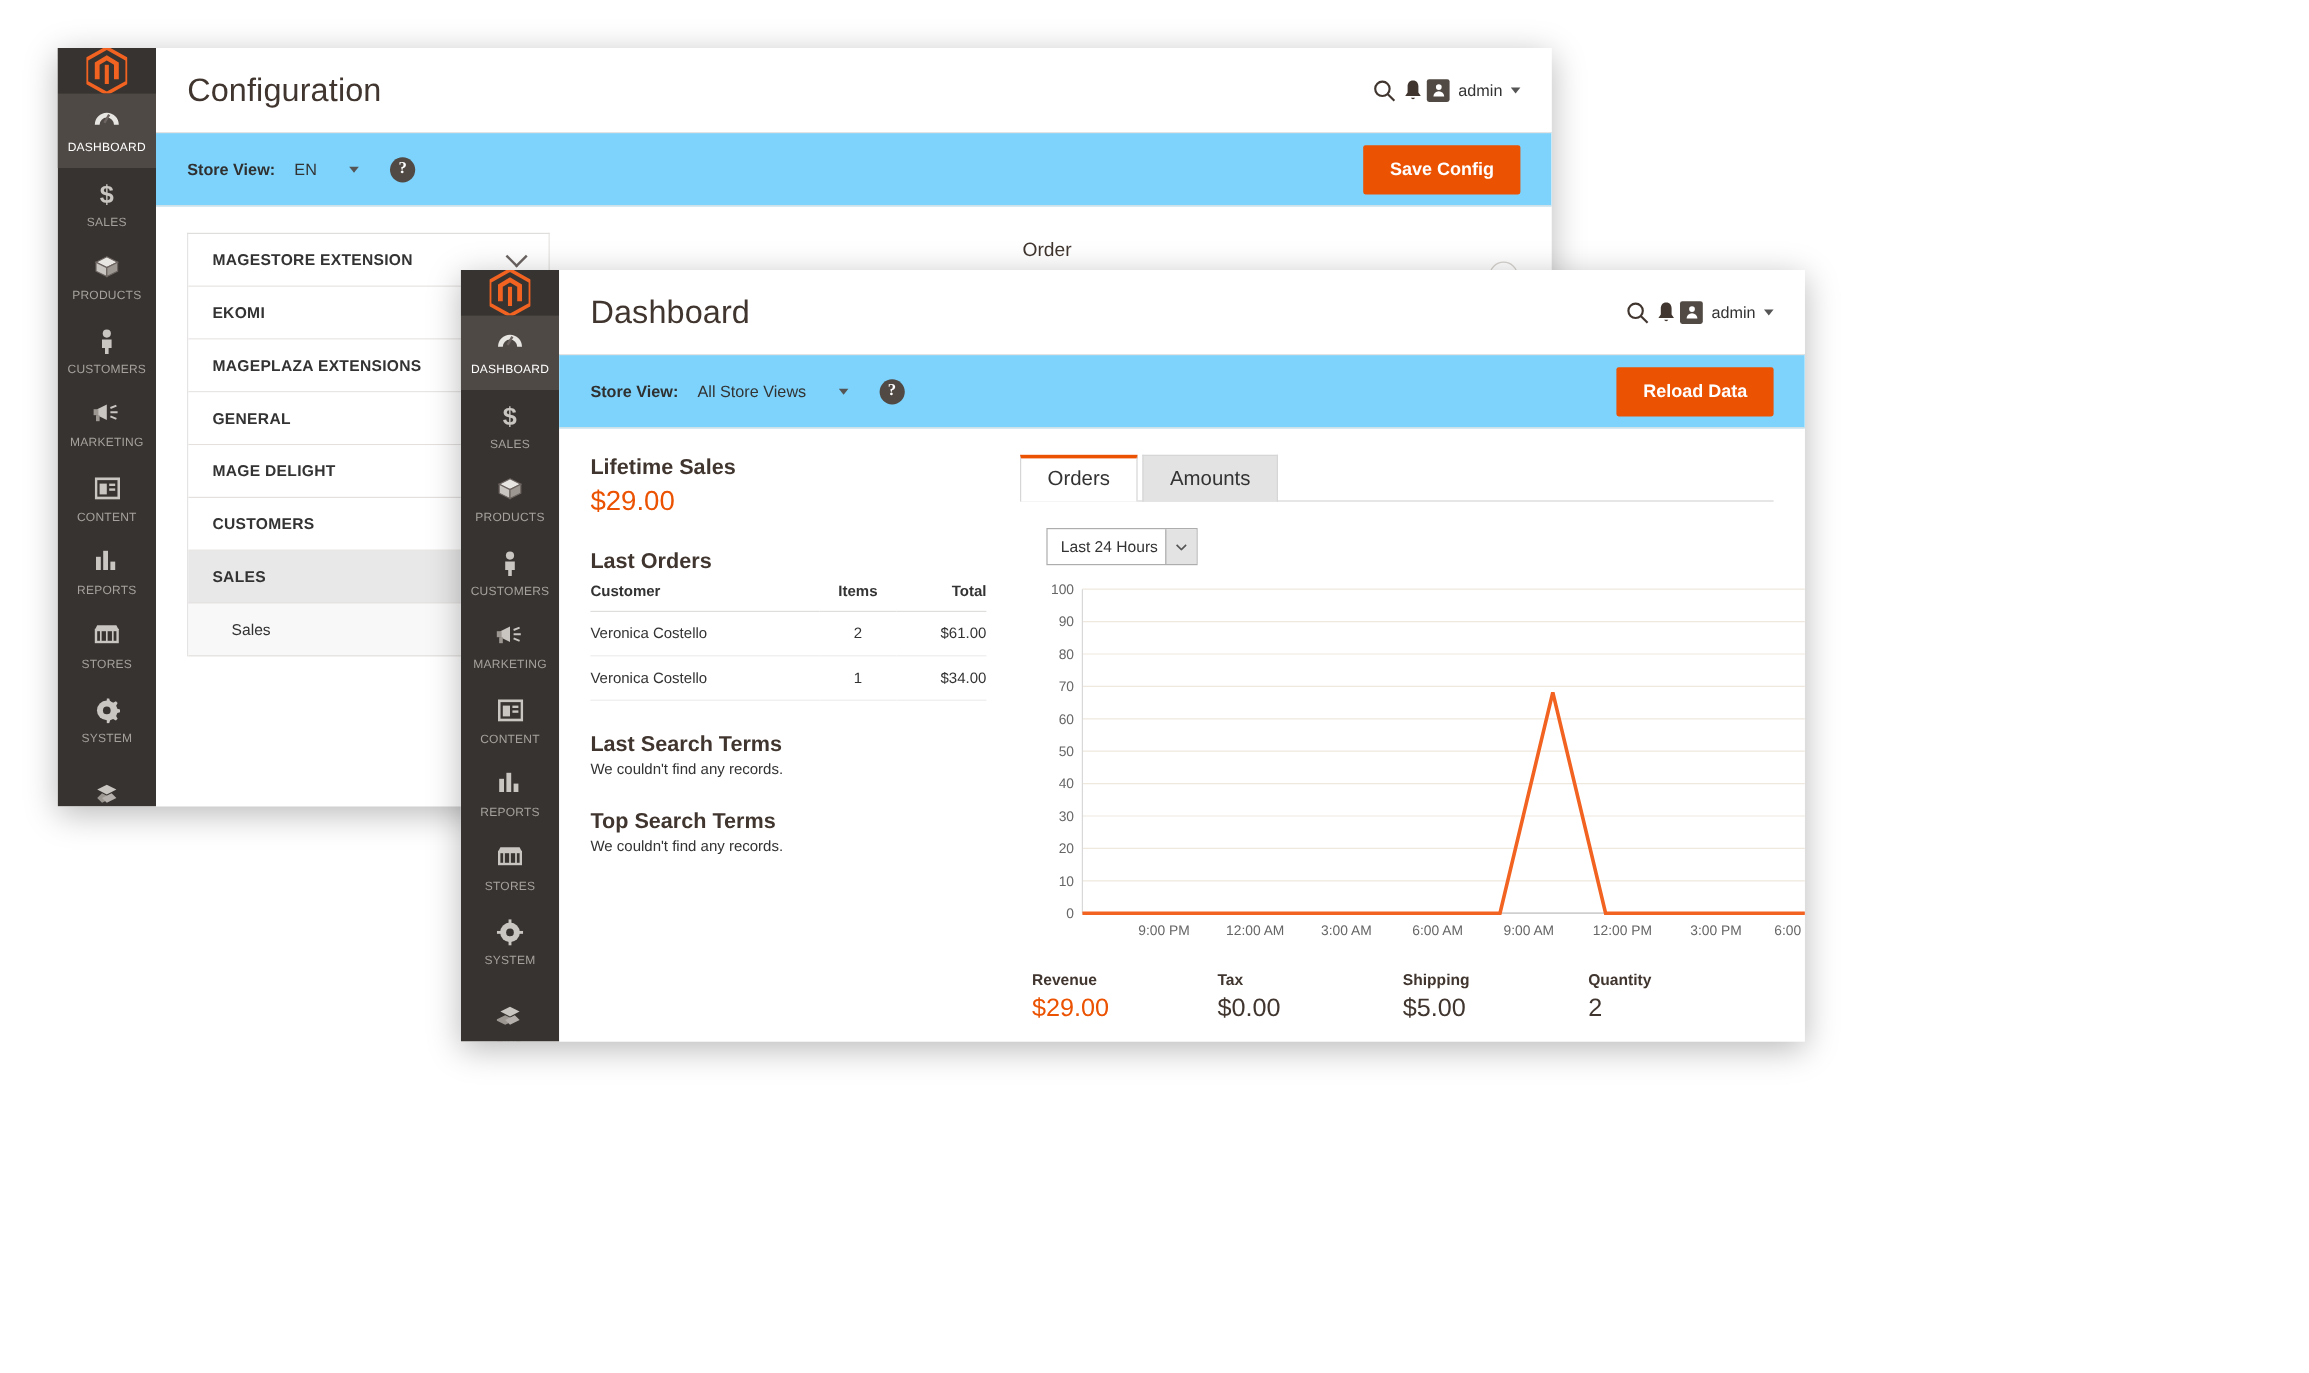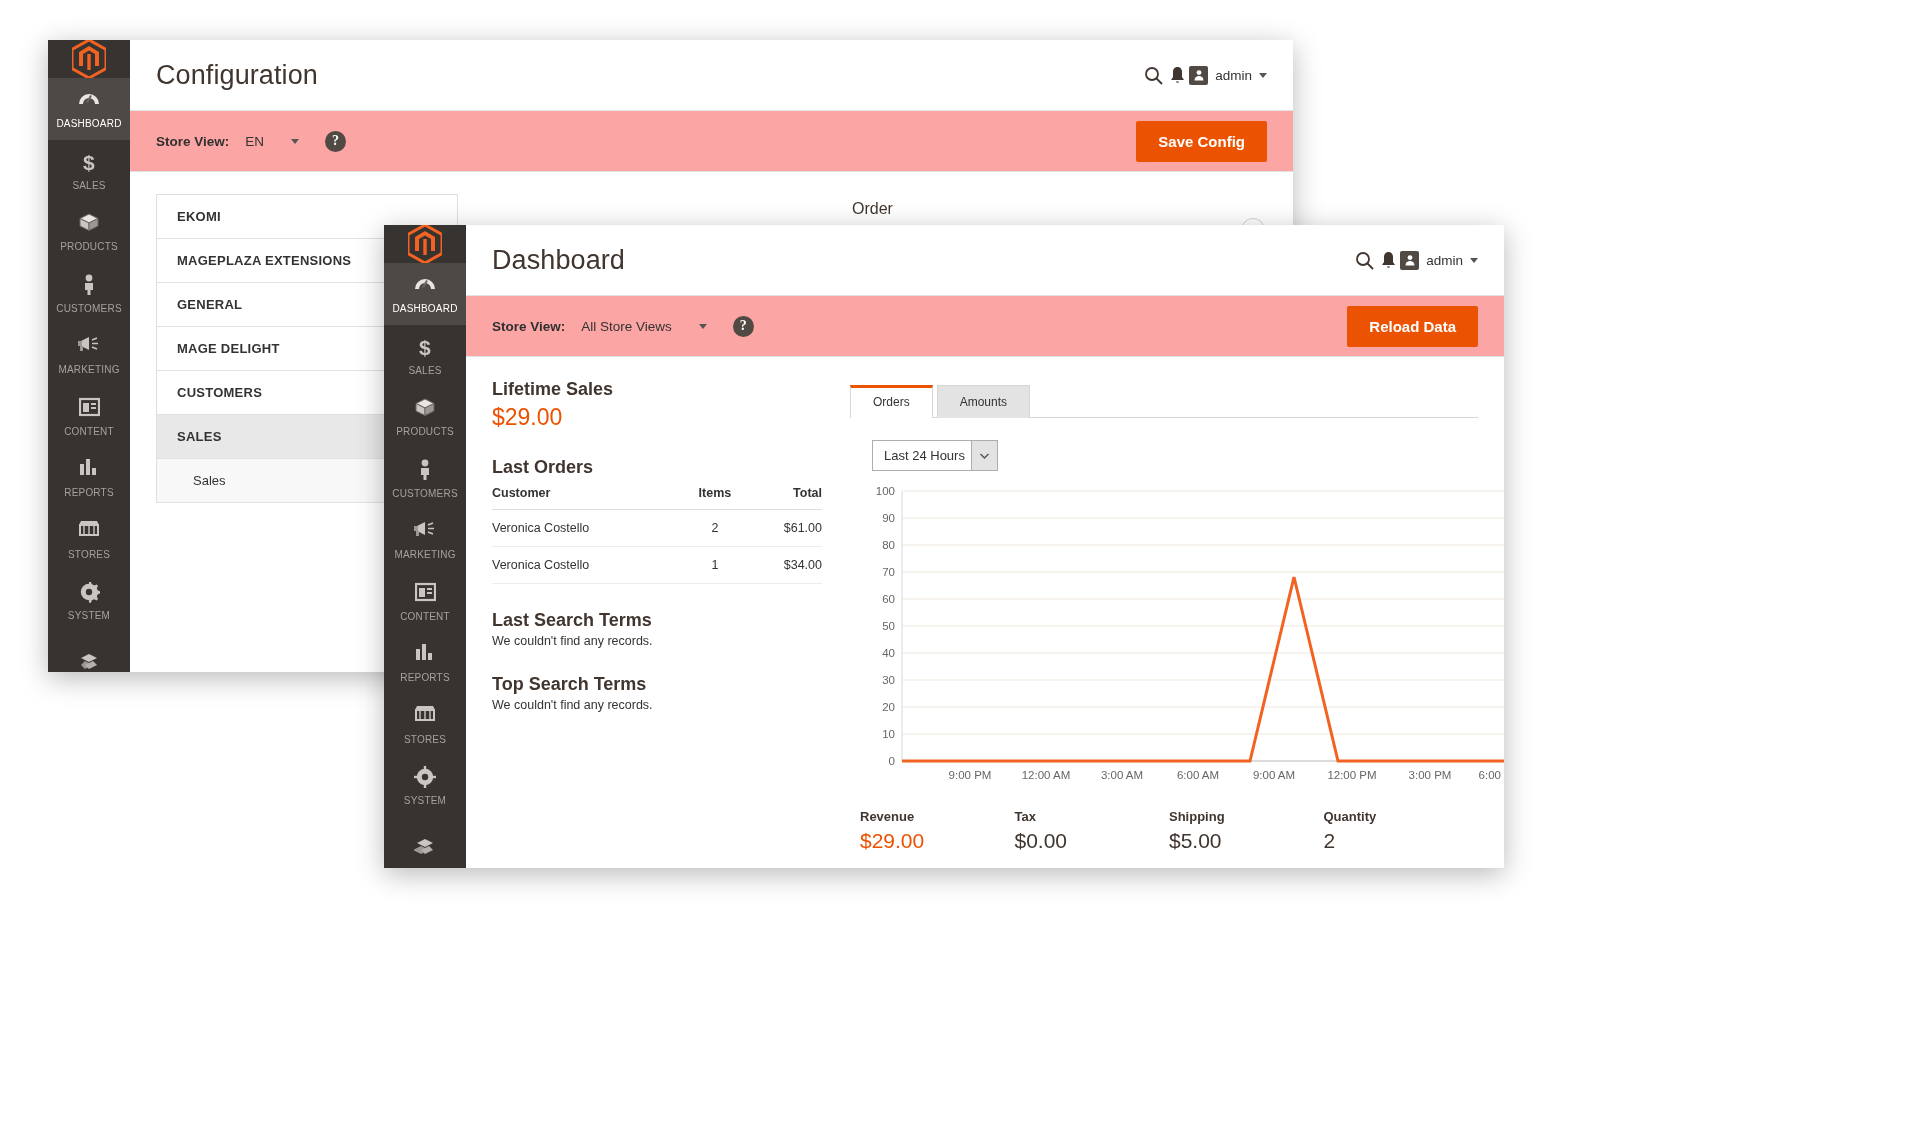--- a/index.html
+++ b/index.html
@@ -123,21 +123,21 @@
     border-right: 4px solid transparent;
     border-top: 5px solid #555;
   }
 
   
   .strip {
     display: flex;
     align-items: center;
     padding: 0 26px;
     height: 60px;
-    background: #fca5a5;
+    background: #7dd3fc;
     border-top: 1px solid #e3e3e3;
     border-bottom: 1px solid #e3e3e3;
     flex: 0 0 60px;
   }
   .strip-label {
     font-size: 13.5px;
     font-weight: bold;
     color: #303030;
     margin-right: 16px;
   }
@@ -304,21 +304,21 @@
     display: flex;
     flex-direction: column;
   }
   .tabs {
     display: flex;
     align-items: flex-end;
     border-bottom: 1px solid #d6d6d6;
     height: 38px;
   }
   .tab {
-    font-size: 12px;
+    font-size: 17px;
     color: #333333;
     padding: 9px 22px;
     border: 1px solid #d6d6d6;
     border-bottom: none;
     background: #e3e3e3;
     cursor: pointer;
     margin-right: 4px;
     position: relative;
     top: 1px;
   }
@@ -536,20 +536,24 @@
         <span class="strip-select">
           <span>EN</span>
           <span class="caret-dn"></span>
         </span>
         <span class="help-dot">?</span>
         <button class="btn-primary">Save Config</button>
       </div>
 
       <div class="cfg-body">
         <div class="cfg-list">
+          <div class="cfg-row first">
+            <span>MAGESTORE EXTENSION</span>
+            <span class="chev"></span>
+          </div>
           <div class="cfg-row">
             <span>EKOMI</span>
           </div>
           <div class="cfg-row">
             <span>MAGEPLAZA EXTENSIONS</span>
           </div>
           <div class="cfg-row">
             <span>GENERAL</span>
           </div>
           <div class="cfg-row">

